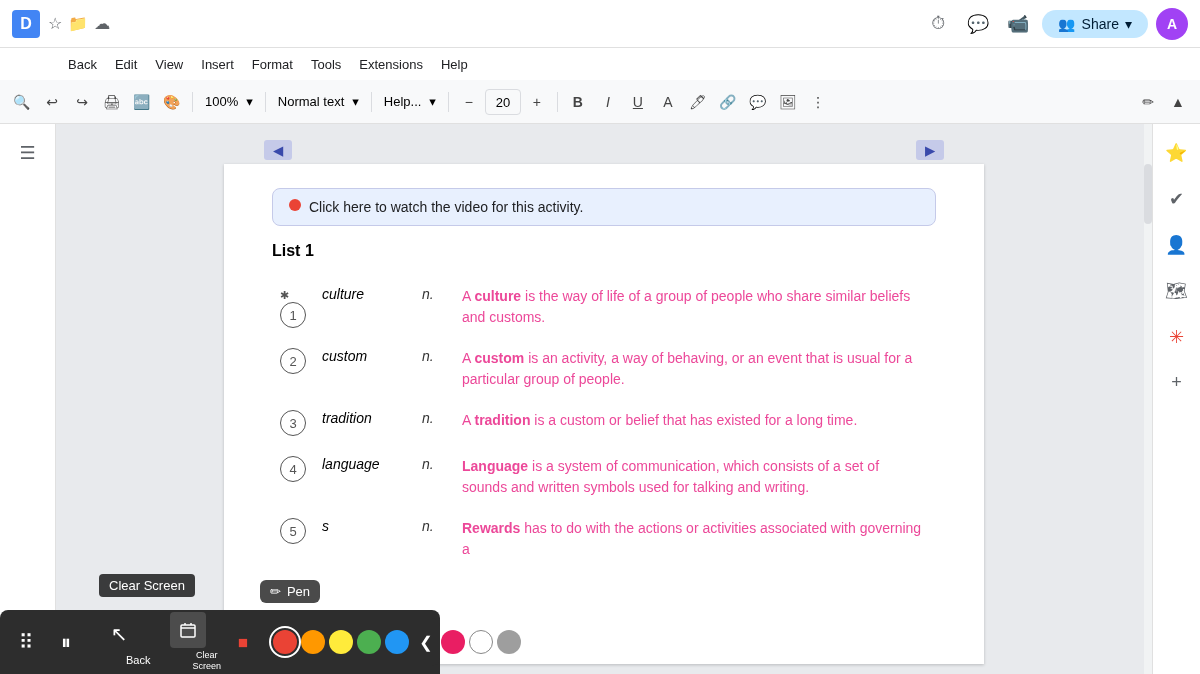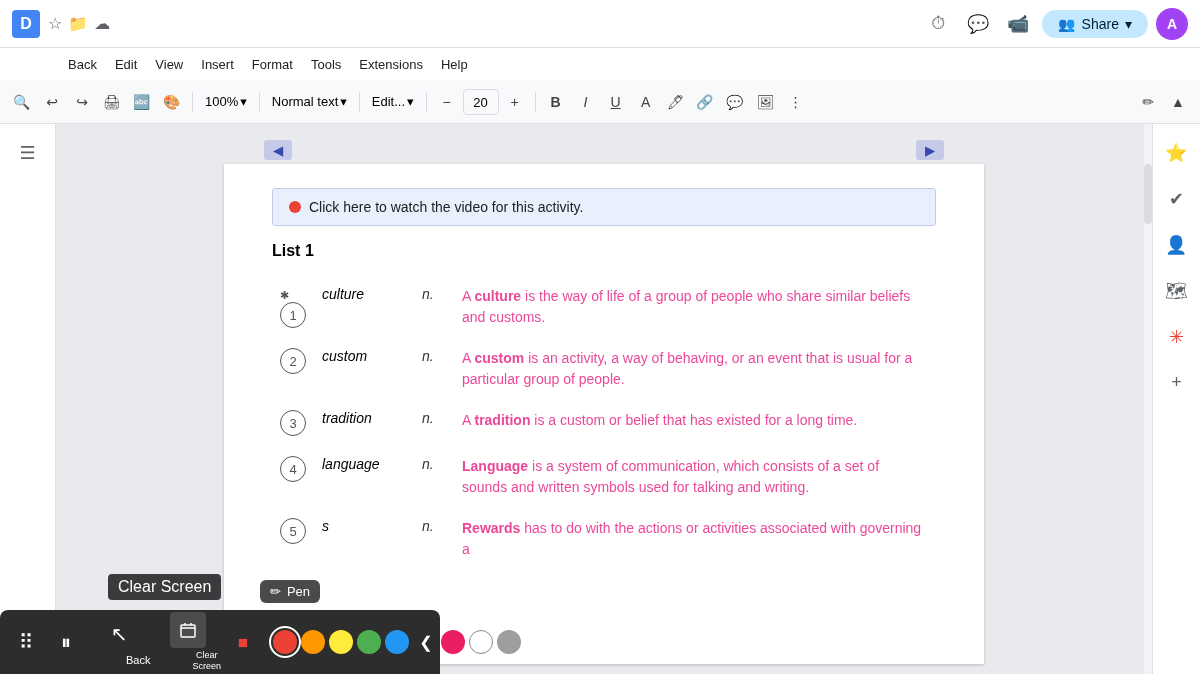--- a/index.html
+++ b/index.html
@@ -105,21 +105,21 @@
       padding: 0 4px;
     }
     .toolbar-divider {
       width: 1px; height: 20px;
       background: #dadce0;
       margin: 0 4px;
     }
     .toolbar-select {
       border: none; background: transparent;
       font-size: 13px; cursor: pointer;
-      display: flex; align-items: center; gap: 2px;
+      display: flex; align-items: center; gap: 8px;
       padding: 2px 6px;
       border-radius: 4px;
       height: 30px;
     }
     .font-size-ctrl {
       display: flex; align-items: center; gap: 2px;
     }
     .font-size-display {
       width: 36px; text-align: center;
       border: 1px solid #dadce0;
@@ -172,24 +172,24 @@
       min-height: 500px;
       box-shadow: 0 1px 3px rgba(0,0,0,0.2);
       position: relative;
       padding: 24px 48px;
     }
 
     .video-banner {
       background: #e8f0fe;
       border: 1px solid #c5cae9;
       padding: 10px 16px;
-      border-radius: 3px;
+      border-radius: 8px;
       margin-bottom: 16px;
       display: flex;
-      align-items: center;
+      align-items: flex-start;
       gap: 8px;
       font-size: 14px;
       color: #202124;
     }
     .red-dot {
       width: 12px; height: 12px;
       background: #ea4335;
       border-radius: 50%;
       flex-shrink: 0;
     }
@@ -321,26 +321,26 @@
       background: #4a4a4a;
       color: white;
       padding: 4px 10px;
       border-radius: 6px;
       font-size: 13px;
       display: flex; align-items: center; gap: 6px;
     }
     .clear-screen-tooltip {
       position: absolute;
       top: -36px;
-      left: 108px;
+      left: 99px;
       background: rgba(0,0,0,0.75);
       color: white;
       padding: 4px 10px;
       border-radius: 4px;
-      font-size: 16px;
+      font-size: 13px;
       white-space: nowrap;
       text-align: center;
     }
     .expand-btn {
       position: absolute;
       right: 0;
       top: 50%;
       transform: translateY(-50%);
       background: #2d2d2d;
       color: white;
@@ -417,21 +417,21 @@
     <span>100%</span>
     <span>▾</span>
   </div>
   <div class="toolbar-divider"></div>
   <div class="toolbar-select">
     <span>Normal text</span>
     <span>▾</span>
   </div>
   <div class="toolbar-divider"></div>
   <div class="toolbar-select">
-    <span>Edit...</span>
+    <span>Help...</span>
     <span>▾</span>
   </div>
   <div class="toolbar-divider"></div>
   <div class="font-size-ctrl">
     <button class="toolbar-btn">−</button>
     <div class="font-size-display">20</div>
     <button class="toolbar-btn">+</button>
   </div>
   <div class="toolbar-divider"></div>
   <button class="toolbar-btn" style="font-weight:bold;">B</button>

